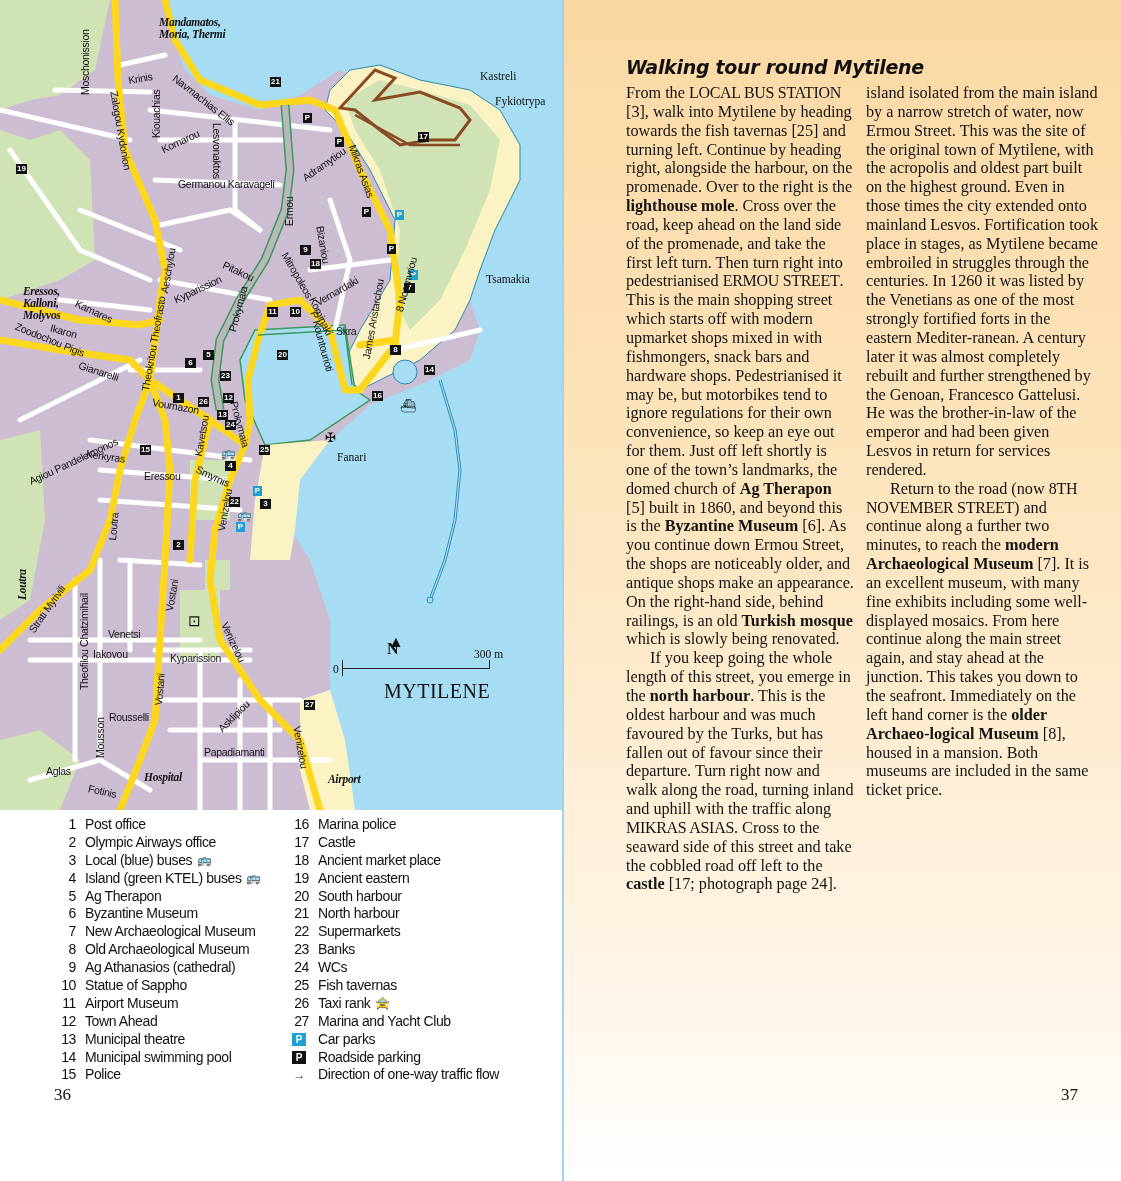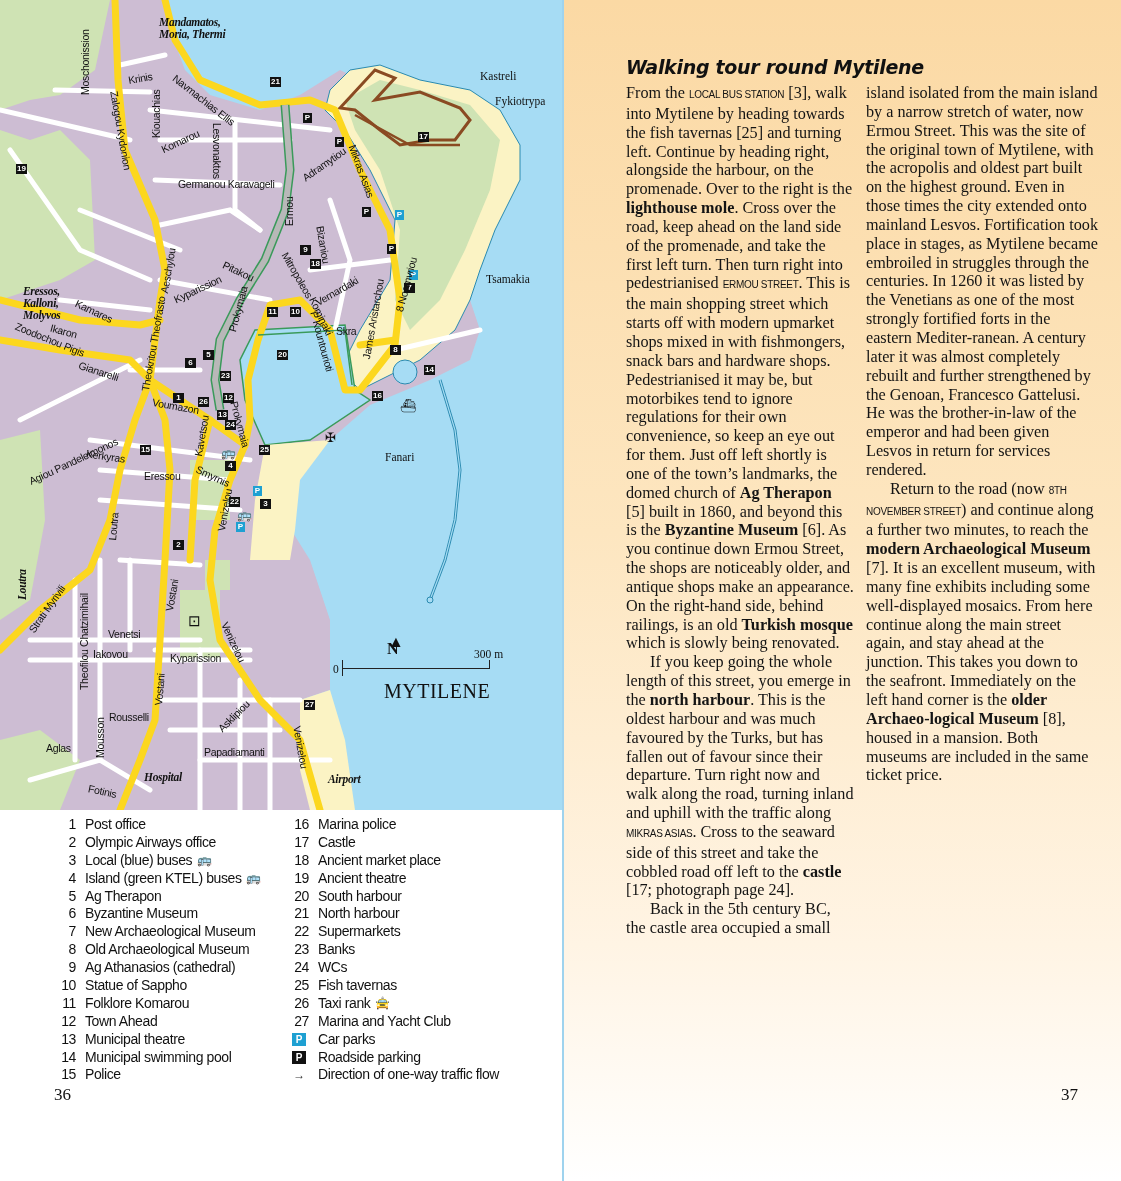--- a/index.html
+++ b/index.html
@@ -38,21 +38,21 @@
     position: absolute; left: 562px; top: 0; width: 559px; height: 1181px;
     background: linear-gradient(to bottom, #fbd9a4 0%, #fde6c0 45%, #fff4e4 80%, #ffffff 100%);
     border-left: 2px solid #9fd3ee;
   }
   .article-title { position: absolute; left: 62px; top: 56px; font-family: "DejaVu Sans", sans-serif; font-weight: bold; font-style: italic; font-size: 19px; color: #111; letter-spacing: -0.3px; }
   .col { position: absolute; top: 84px; width: 228px; font-family: "Liberation Serif", serif; font-size: 16.2px; line-height: 18.85px; color: #141414; }
   .col.c1 { left: 62px; }
   .col.c2 { left: 302px; width: 232px; }
   .col p { margin: 0; }
   .col p.indent { text-indent: 24px; }
-  .sc { font-family: Liberation Sans, sans-serif; font-size: 10px; letter-spacing: -0.3px; }
+  .sc { font-family: Liberation Serif, serif; font-size: 16px; letter-spacing: -0.3px; }
   .b { font-weight: bold; }
 </style>
 </head>
 <body>
 
 <div class="left-page">
   <div class="map">
     <svg width="562" height="810" viewBox="0 0 562 810">
 
       <path d="M0,0 L110,0 L95,70 L60,95 L30,100 L0,110 Z" fill="#cfe3b4"></path>
@@ -183,21 +183,21 @@
     <span class="map-label dest" style="left:23px;top:285px;white-space:pre;">Eressos,
 Kalloni,
 Molyvos</span>
     <span class="map-label dest" style="left:16px;top:600px;transform:rotate(-90deg);transform-origin:left top;">Loutra</span>
     <span class="map-label dest" style="left:144px;top:771px;">Hospital</span>
     <span class="map-label dest" style="left:328px;top:773px;">Airport</span>
 
     <span class="map-label serif" style="left:480px;top:70px;">Kastreli</span>
     <span class="map-label serif" style="left:495px;top:95px;">Fykiotrypa</span>
     <span class="map-label serif" style="left:486px;top:273px;">Tsamakia</span>
-    <span class="map-label serif" style="left:337px;top:451px;margin-left:48px;">Fanari</span>
+    <span class="map-label serif" style="left:337px;top:451px;">Fanari</span>
 
     <span class="map-label serif" style="left:388px;top:633px;font-weight:bold;font-size:16px;">▲</span>
     <span class="map-label serif" style="left:387px;top:640px;font-weight:bold;font-size:16px;">N</span>
     <span class="map-label serif" style="left:474px;top:648px;">300 m</span>
     <span class="map-label serif" style="left:333px;top:663px;">0</span>
     <div style="position:absolute;left:342px;top:668px;width:148px;height:1px;background:#222;"></div>
     <div style="position:absolute;left:342px;top:660px;width:1px;height:16px;background:#222;"></div>
     <div style="position:absolute;left:489px;top:660px;width:1px;height:9px;background:#222;"></div>
     <span class="map-label title" style="left:384px;top:680px;">MYTILENE</span>
 
@@ -244,21 +244,21 @@
     <span class="map-label" style="left:93px;top:648px;">Iakovou</span>
     <span class="map-label" style="left:163px;top:610px;transform:rotate(-80deg);transform-origin:left top;">Vostani</span>
     <span class="map-label" style="left:152px;top:705px;transform:rotate(-85deg);transform-origin:left top;">Vostani</span>
     <span class="map-label" style="left:170px;top:652px;">Kyparission</span>
     <span class="map-label" style="left:230px;top:620px;transform:rotate(65deg);transform-origin:left top;">Venizelou</span>
     <span class="map-label" style="left:303px;top:725px;transform:rotate(80deg);transform-origin:left top;">Venizelou</span>
     <span class="map-label" style="left:214px;top:710px;transform:rotate(-45deg);">Asklipiou</span>
     <span class="map-label" style="left:109px;top:711px;">Rousselli</span>
     <span class="map-label" style="left:94px;top:758px;transform:rotate(-90deg);transform-origin:left top;">Mousson</span>
     <span class="map-label" style="left:204px;top:746px;">Papadiamanti</span>
-    <span class="map-label" style="left:46px;top:742px;">Aglas</span>
+    <span class="map-label" style="left:46px;top:765px;">Aglas</span>
     <span class="map-label" style="left:88px;top:785px;transform:rotate(12deg);">Fotinis</span>
   </div>
 
   <div class="legend">
     <div class="legend-col c1">
       <div class="legend-item">
           <span class="legend-num">1</span>
           <span>Post office</span>
         </div>
       <div class="legend-item">
@@ -294,21 +294,21 @@
       <div class="legend-item">
           <span class="legend-num">9</span>
           <span>Ag Athanasios (cathedral)</span>
         </div>
       <div class="legend-item">
           <span class="legend-num">10</span>
           <span>Statue of Sappho</span>
         </div>
       <div class="legend-item">
           <span class="legend-num">11</span>
-          <span>Folklore Komarou</span>
+          <span>Airport Museum</span>
         </div>
       <div class="legend-item">
           <span class="legend-num">12</span>
           <span>Town Ahead</span>
         </div>
       <div class="legend-item">
           <span class="legend-num">13</span>
           <span>Municipal theatre</span>
         </div>
       <div class="legend-item">
@@ -328,21 +328,21 @@
       <div class="legend-item">
           <span class="legend-num" style="width:17px;">17</span>
           <span>Castle</span>
         </div>
       <div class="legend-item">
           <span class="legend-num" style="width:17px;">18</span>
           <span>Ancient market place</span>
         </div>
       <div class="legend-item">
           <span class="legend-num" style="width:17px;">19</span>
-          <span>Ancient theatre</span>
+          <span>Ancient eastern</span>
         </div>
       <div class="legend-item">
           <span class="legend-num" style="width:17px;">20</span>
           <span>South harbour</span>
         </div>
       <div class="legend-item">
           <span class="legend-num" style="width:17px;">21</span>
           <span>North harbour</span>
         </div>
       <div class="legend-item">
@@ -385,20 +385,19 @@
     </div>
   </div>
   <span class="page-num" style="left:54px;top:1085px;text-align:right;">36</span>
 </div>
 
 <div class="right-page">
   <div class="article-title">Walking tour round Mytilene</div>
   <div class="col c1">
       <p><span>From the </span><span class="sc">LOCAL BUS STATION</span><span> [3], walk into Mytilene by heading towards the fish tavernas [25] and turning left. Continue by heading right, alongside the harbour, on the promenade. Over to the right is the </span><span class="b">lighthouse mole</span><span>. Cross over the road, keep ahead on the land side of the promenade, and take the first left turn. Then turn right into pedestrianised </span><span class="sc">ERMOU STREET</span><span>. This is the main shopping street which starts off with modern upmarket shops mixed in with fishmongers, snack bars and hardware shops. Pedestrianised it may be, but motorbikes tend to ignore regulations for their own convenience, so keep an eye out for them. Just off left shortly is one of the town’s landmarks, the domed church of </span><span class="b">Ag Therapon</span><span> [5] built in 1860, and beyond this is the </span><span class="b">Byzantine Museum</span><span> [6]. As you continue down Ermou Street, the shops are noticeably older, and antique shops make an appearance. On the right-hand side, behind railings, is an old </span><span class="b">Turkish mosque</span><span> which is slowly being renovated.</span></p>
       <p class="indent"><span>If you keep going the whole length of this street, you emerge in the </span><span class="b">north harbour</span><span>. This is the oldest harbour and was much favoured by the Turks, but has fallen out of favour since their departure. Turn right now and walk along the road, turning inland and uphill with the traffic along </span><span class="sc">MIKRAS ASIAS</span><span>. Cross to the seaward side of this street and take the cobbled road off left to the </span><span class="b">castle</span><span> [17; photograph page 24].</span></p>
-      <p class="indent"><span>Back in the 5th century BC, the castle area occupied a small</span></p>
     </div>
   <div class="col c2">
       <p><span>island isolated from the main island by a narrow stretch of water, now Ermou Street. This was the site of the original town of Mytilene, with the acropolis and oldest part built on the highest ground. Even in those times the city extended onto mainland Lesvos. Fortification took place in stages, as Mytilene became embroiled in struggles through the centuries. In 1260 it was listed by the Venetians as one of the most strongly fortified forts in the eastern Mediter-ranean. A century later it was almost completely rebuilt and further strengthened by the Genoan, Francesco Gattelusi. He was the brother-in-law of the emperor and had been given Lesvos in return for services rendered.</span></p>
       <p class="indent"><span>Return to the road (now </span><span class="sc">8TH NOVEMBER STREET</span><span>) and continue along a further two minutes, to reach the </span><span class="b">modern Archaeological Museum</span><span> [7]. It is an excellent museum, with many fine exhibits including some well-displayed mosaics. From here continue along the main street again, and stay ahead at the junction. This takes you down to the seafront. Immediately on the left hand corner is the </span><span class="b">older Archaeo-logical Museum</span><span> [8], housed in a mansion. Both museums are included in the same ticket price.</span></p>
     </div>
   <span class="page-num" style="left:497px;top:1085px;">37</span>
 </div>
 
 </body></html>

